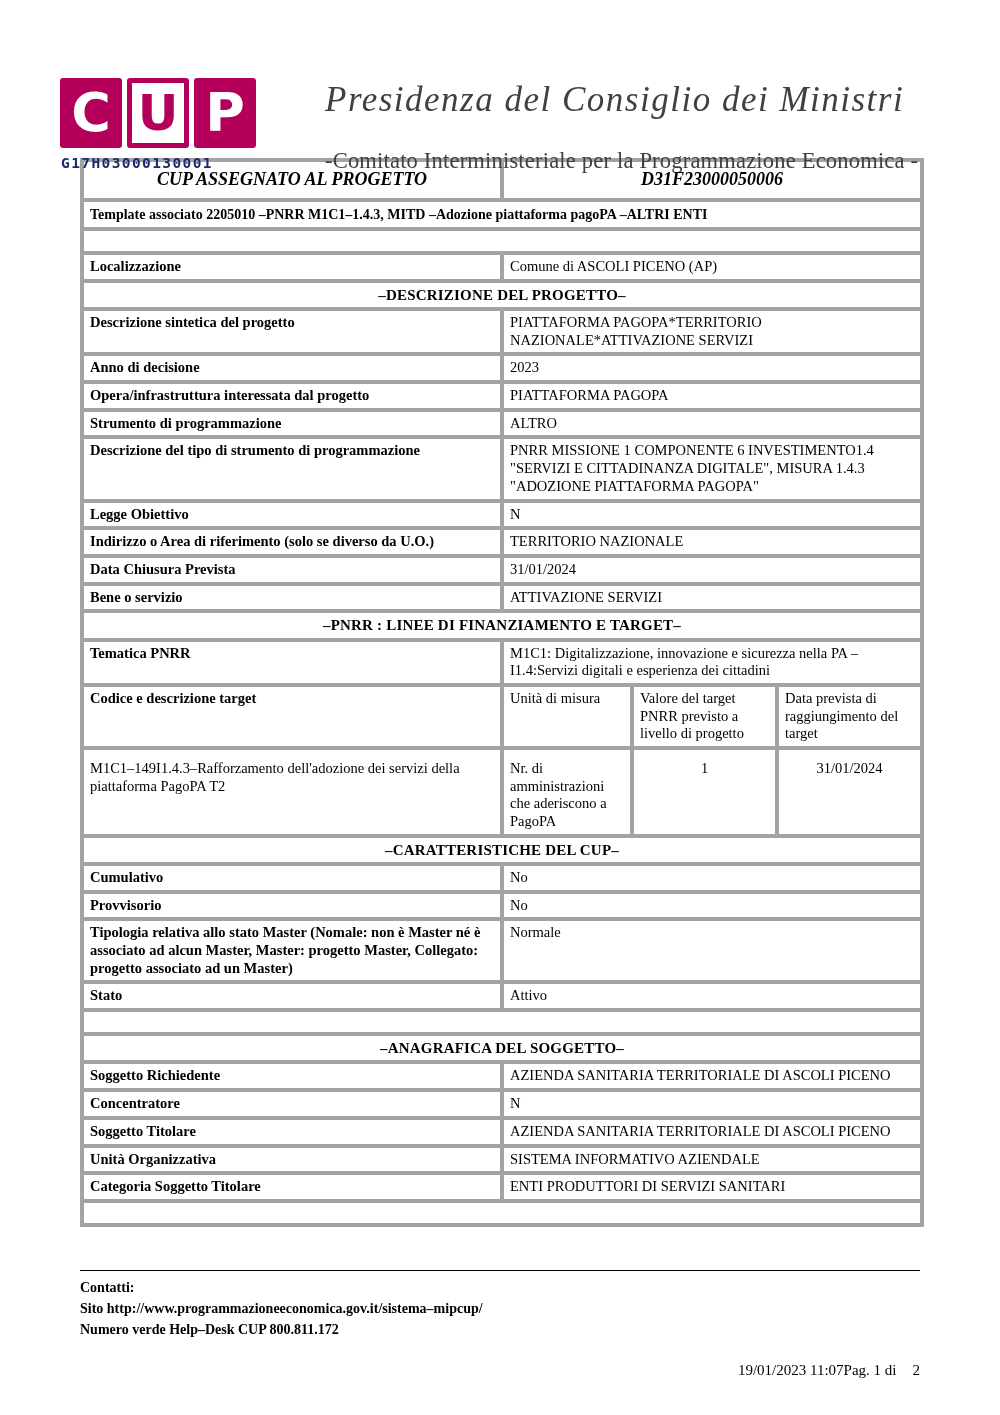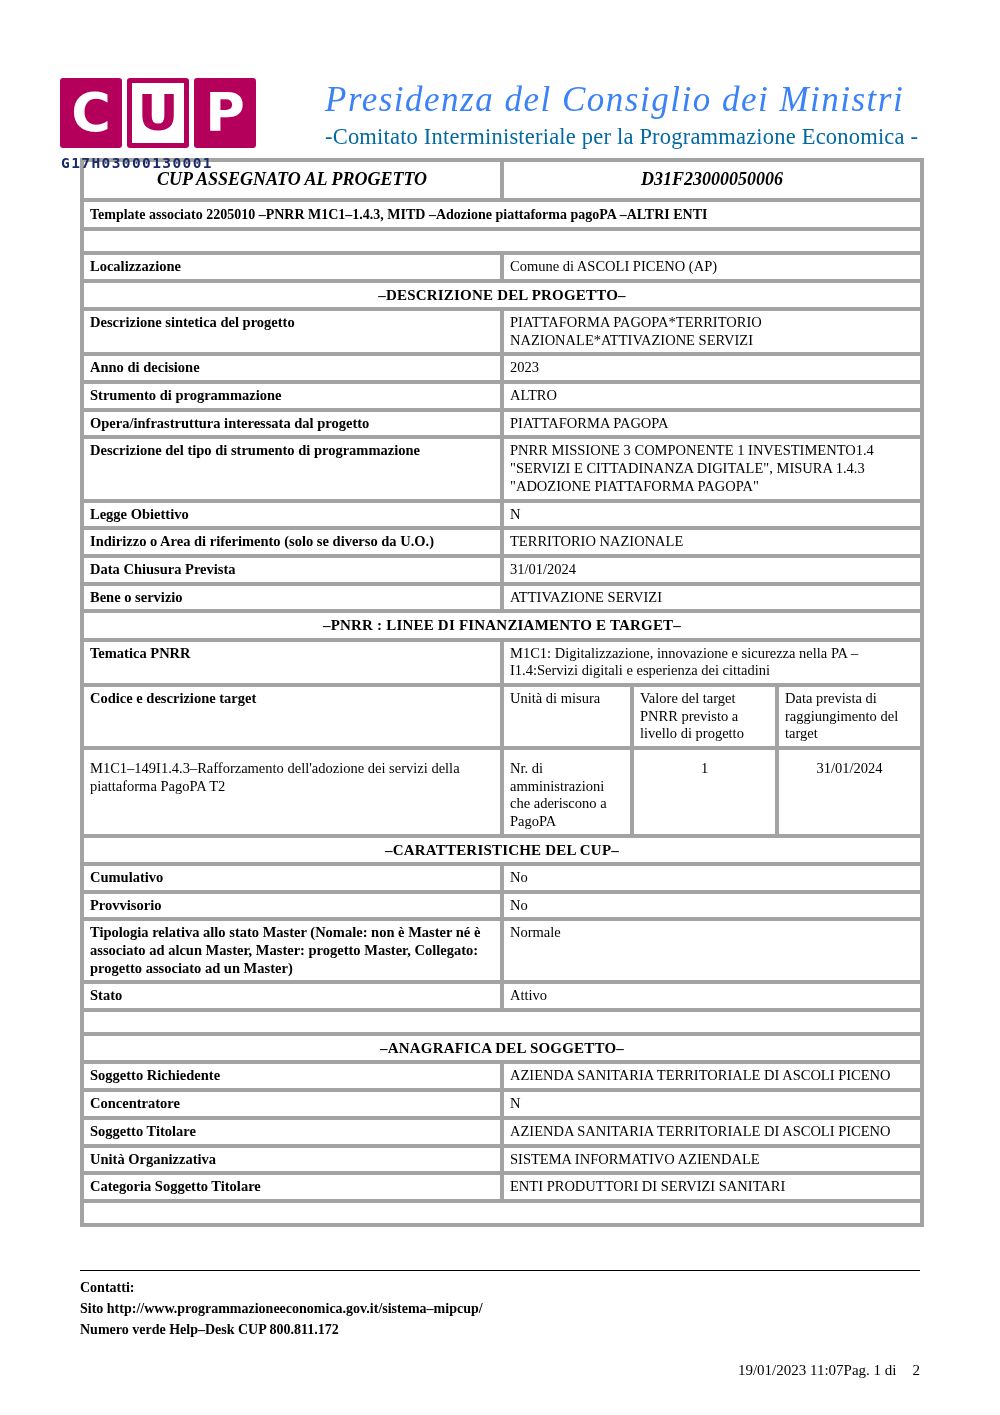--- a/index.html
+++ b/index.html
@@ -73,28 +73,28 @@
   .title-block {
     flex: 1 1 auto;
     padding-left: 30px;
     padding-top: 2px;
   }
   .presidenza {
     font-family: "Liberation Serif", serif;
     font-style: italic;
     font-size: 35px;
     letter-spacing: 1.5px;
-    color: #3b82f6;
+    color: #404040;
     white-space: nowrap;
   }
   .comitato {
     font-family: "Liberation Serif", serif;
     font-size: 22.5px;
-    color: #0369a1;
-    margin-top: 4px;
+    color: #404040;
+    margin-top: 28px;
     white-space: nowrap;
     letter-spacing: 0.2px;
   }
 
   
   .doc-table {
     width: 840px;
     margin: 18px 0 0 80px;
     border-collapse: collapse;
     table-layout: fixed;
@@ -227,30 +227,30 @@
       </tr>
       <tr>
         <td class="lbl">Descrizione sintetica del progetto</td>
         <td class="val" colspan="3">PIATTAFORMA PAGOPA*TERRITORIO NAZIONALE*ATTIVAZIONE SERVIZI</td>
       </tr>
       <tr>
         <td class="lbl">Anno di decisione</td>
         <td class="val" colspan="3">2023</td>
       </tr>
       <tr>
+        <td class="lbl">Opera/infrastruttura interessata dal progetto</td>
+        <td class="val" colspan="3">PIATTAFORMA PAGOPA</td>
+      </tr>
+      <tr>
         <td class="lbl">Strumento di programmazione</td>
         <td class="val" colspan="3">ALTRO</td>
       </tr>
       <tr>
-        <td class="lbl">Opera/infrastruttura interessata dal progetto</td>
-        <td class="val" colspan="3">PIATTAFORMA PAGOPA</td>
-      </tr>
-      <tr>
         <td class="lbl">Descrizione del tipo di strumento di programmazione</td>
-        <td class="val" colspan="3">PNRR MISSIONE 3 COMPONENTE 1 INVESTIMENTO1.4 "SERVIZI E CITTADINANZA DIGITALE", MISURA 1.4.3 "ADOZIONE PIATTAFORMA PAGOPA"</td>
+        <td class="val" colspan="3">PNRR MISSIONE 1 COMPONENTE 6 INVESTIMENTO1.4 "SERVIZI E CITTADINANZA DIGITALE", MISURA 1.4.3 "ADOZIONE PIATTAFORMA PAGOPA"</td>
       </tr>
       <tr>
         <td class="lbl">Legge Obiettivo</td>
         <td class="val" colspan="3">N</td>
       </tr>
       <tr>
         <td class="lbl">Indirizzo o Area di riferimento (solo se diverso da U.O.)</td>
         <td class="val" colspan="3">TERRITORIO NAZIONALE</td>
       </tr>
       <tr>

